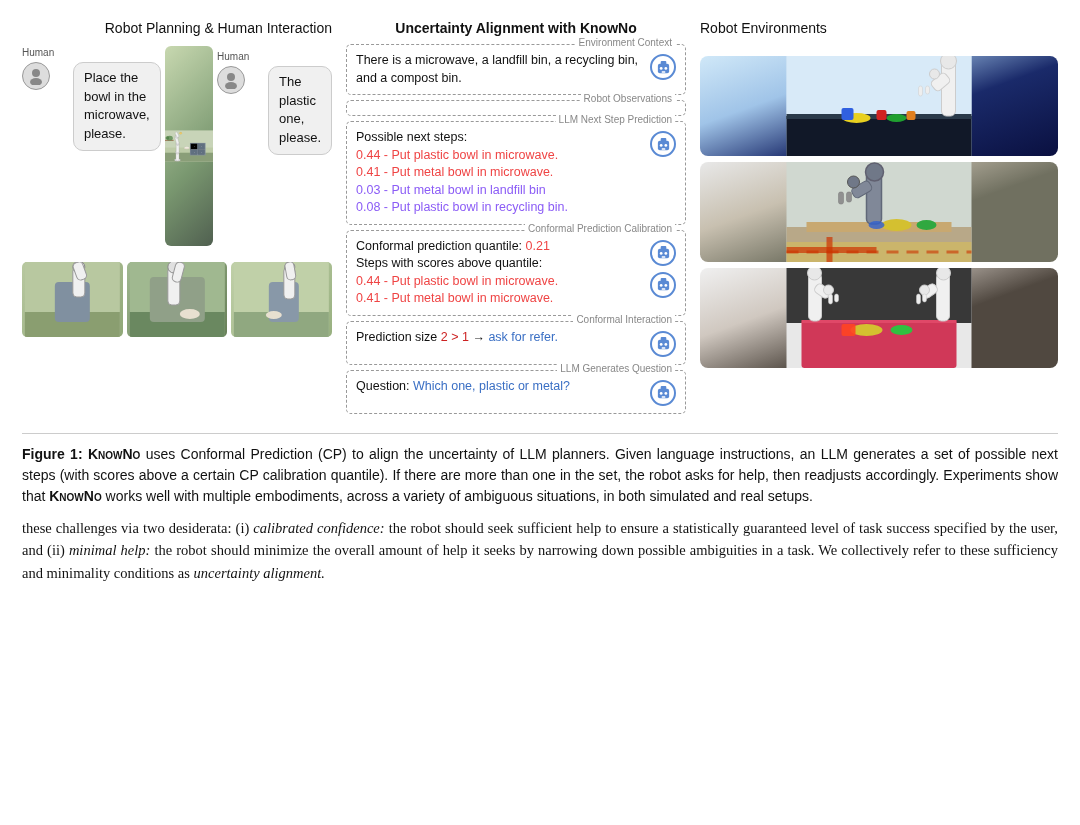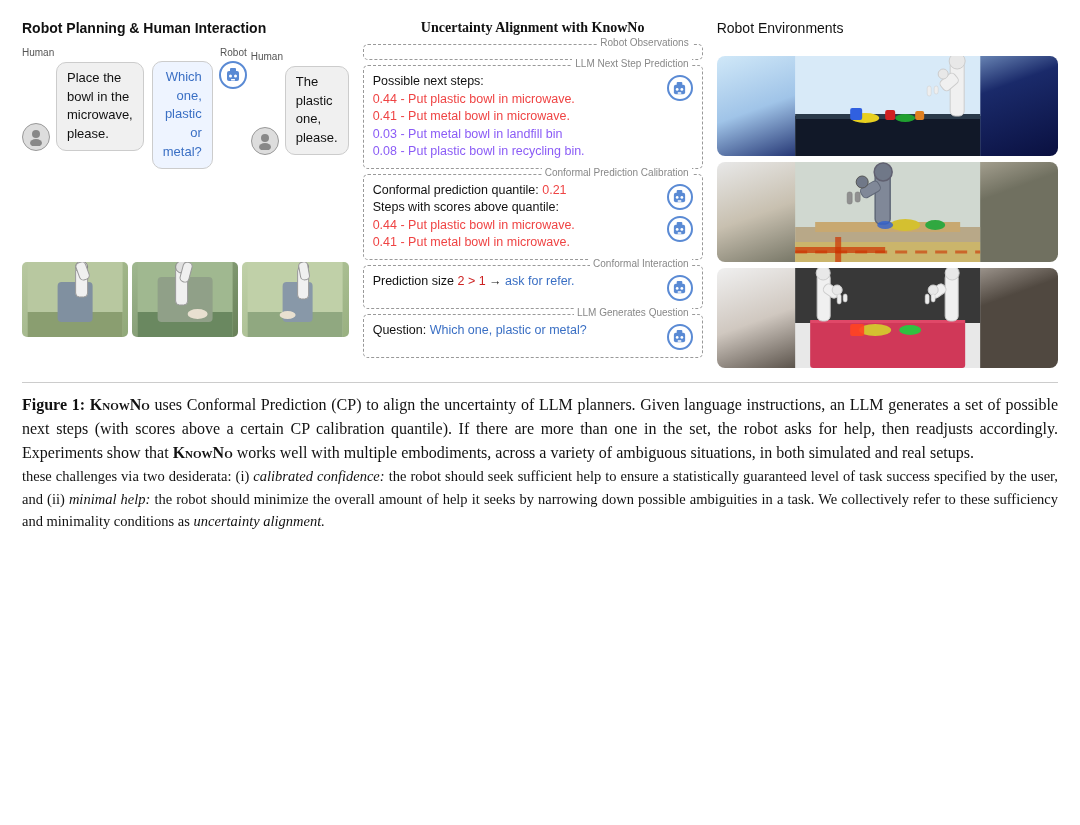--- a/index.html
+++ b/index.html
@@ -22,35 +22,35 @@
     }
 
     
     .left-panel {
       flex: 0 0 310px;
       display: flex;
       flex-direction: column;
     }
     .panel-title {
       font-family: Arial, sans-serif;
-      font-weight: bold;
+      font-weight: normal;
       font-size: 14px;
-      text-align: left;
+      text-align: right;
       margin-bottom: 8px;
     }
     .chat-bubble-area {
       display: flex;
       flex-direction: row;
       gap: 4px;
       margin-bottom: 8px;
     }
     .chat-row {
       display: flex;
-      align-items: flex-end;
-      gap: 6px;
+      align-items: flex-start;
+      gap: 23px;
     }
     .chat-row.human { flex-direction: row; }
     .speaker-label {
       font-family: Arial, sans-serif;
       font-size: 10px;
       color: #555;
       margin-bottom: 1px;
     }
     .chat-bubble {
       background: #f0f0f0;
@@ -125,21 +125,21 @@
     .sub-photo-2 { background: linear-gradient(135deg, #a0b890, #688058); }
     .sub-photo-3 { background: linear-gradient(135deg, #c0d0a8, #98b080); }
 
     
     .middle-panel {
       flex: 0 0 340px;
       display: flex;
       flex-direction: column;
     }
     .middle-title {
-      font-family: Liberation Serif, serif;
+      font-family: Liberation Sans, sans-serif;
       font-weight: bold;
       font-size: 14px;
       text-align: center;
       margin-bottom: 6px;
     }
     .knowno-box {
       border: 1.5px dashed #999;
       border-radius: 5px;
       padding: 7px 9px;
       margin-bottom: 5px;
@@ -220,23 +220,24 @@
       background: linear-gradient(160deg, #f0f0f0 0%, #d0c8c0 30%, #504840 60%);
     }
 
     
     .caption-area {
       border-top: 1px solid #ccc;
       padding-top: 10px;
       margin-top: 4px;
     }
     .caption-text {
-      font-family: Liberation Serif, serif;
-      font-size: 16px;
+      font-family: Liberation Sans, sans-serif;
+      font-size: 14px;
       line-height: 1.5;
+      margin-bottom: 10px;
       text-align: justify;
     }
     .caption-text .figure-num {
       font-weight: bold;
     }
     .caption-text .smallcaps {
       font-variant: small-caps;
       font-weight: bold;
     }
     .body-text {
@@ -311,35 +312,20 @@
 
           <rect x="0" y="60" width="55" height="8" fill="#a08060"></rect>
           <ellipse cx="30" cy="50" rx="20" ry="15" fill="#5a8a50" opacity="0.8"></ellipse>
           <ellipse cx="15" cy="48" rx="12" ry="10" fill="#4a7a40" opacity="0.7"></ellipse>
 
           <ellipse cx="140" cy="113" rx="18" ry="8" fill="#e8e0d0" stroke="#aaa" stroke-width="1"></ellipse>
           <ellipse cx="140" cy="110" rx="14" ry="5" fill="#f0ece0" stroke="#bbb" stroke-width="0.5"></ellipse>
         </svg>
       </div>
 
-      <div style="text-align:right; margin-right: 0;">
-        <div class="robot-label">Robot</div>
-        <div style="display:flex; justify-content:flex-end; align-items:flex-start; gap:6px;">
-          <div class="chat-bubble robot-bubble">Which one, plastic or metal?</div>
-          <div class="robot-icon-small">
-            <svg width="16" height="16" viewBox="0 0 16 16">
-                <rect x="2" y="4" width="12" height="10" rx="2" fill="#5a8ad4"></rect>
-                <rect x="5" y="1" width="6" height="4" rx="1" fill="#5a8ad4"></rect>
-                <circle cx="5.5" cy="9" r="1.5" fill="white"></circle>
-                <circle cx="10.5" cy="9" r="1.5" fill="white"></circle>
-                <rect x="6" y="12" width="4" height="1.5" rx="0.5" fill="white"></rect>
-              </svg>
-          </div>
-        </div>
-      </div>
 
       <div style="margin-top:4px;">
         <div class="speaker-label">Human</div>
         <div class="chat-row human">
           <div class="avatar-circle">
             <svg width="18" height="18" viewBox="0 0 18 18">
                 <circle cx="9" cy="6" r="4" fill="#888"></circle>
                 <ellipse cx="9" cy="15" rx="6" ry="4" fill="#888"></ellipse>
               </svg>
           </div>
@@ -380,20 +366,35 @@
           <rect x="52" y="0" width="9" height="18" rx="4" fill="#f0f0f0" stroke="#999" stroke-width="1" transform="rotate(-10,56,9)"></rect>
           <ellipse cx="40" cy="53" rx="8" ry="4" fill="#e8e0d0"></ellipse>
         </svg>
       </div>
     </div>
   </div>
 
   <div class="middle-panel">
     <div class="middle-title">Uncertainty Alignment with KnowNo</div>
 
+    <div class="knowno-box">
+      <span class="box-label">Environment Context</span>
+      <div class="box-row">
+        <div class="box-text">There is a microwave, a landfill bin, a recycling bin, and a compost bin.</div>
+        <div class="robot-icon-mid">
+          <svg width="15" height="15" viewBox="0 0 16 16">
+              <rect x="2" y="4" width="12" height="10" rx="2" fill="#5a8ad4"></rect>
+              <rect x="5" y="1" width="6" height="4" rx="1" fill="#5a8ad4"></rect>
+              <circle cx="5.5" cy="9" r="1.5" fill="white"></circle>
+              <circle cx="10.5" cy="9" r="1.5" fill="white"></circle>
+              <rect x="6" y="12" width="4" height="1.5" rx="0.5" fill="white"></rect>
+            </svg>
+        </div>
+      </div>
+    </div>
 
     <div class="knowno-box">
       <span class="box-label">Robot Observations</span>
     </div>
 
     <div class="knowno-box">
       <span class="box-label">LLM Next Step Prediction</span>
       <div class="box-row">
         <div>
           <div class="box-text">Possible next steps:</div>

